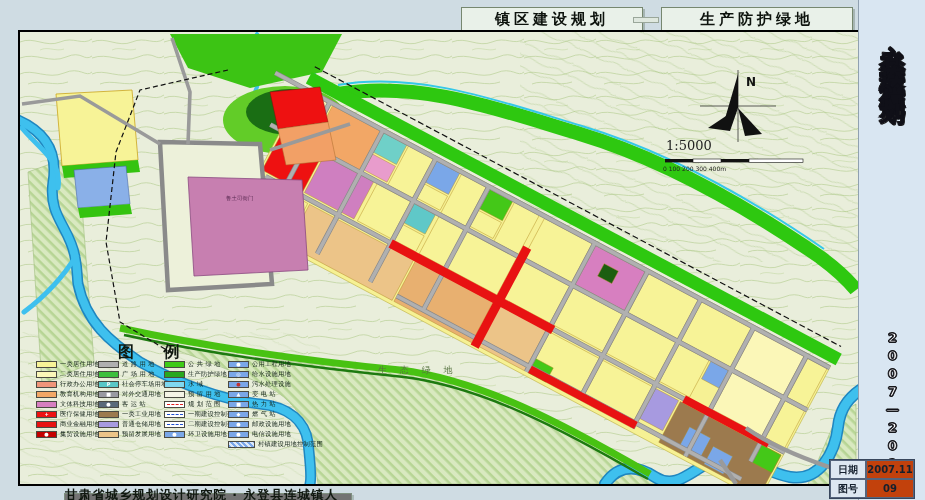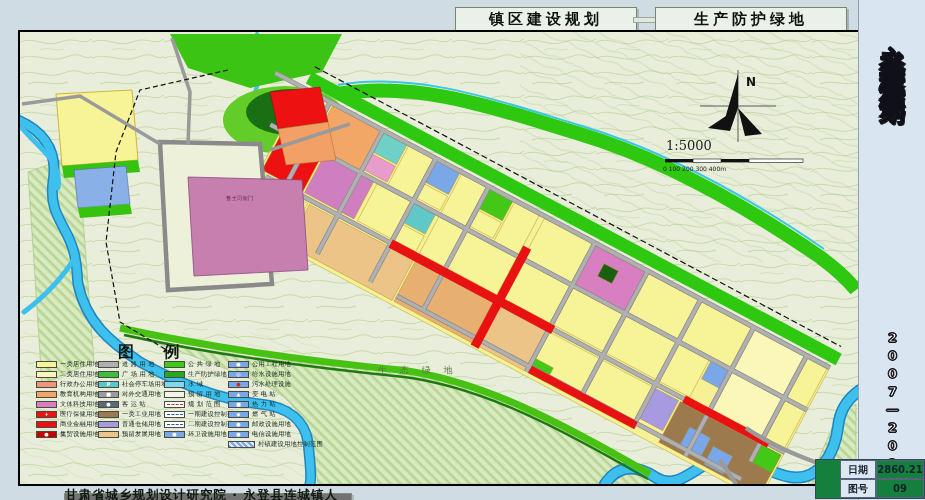--- a/index.html
+++ b/index.html
@@ -1,38 +1,38 @@
 <!DOCTYPE html>
 <html><head>
 <meta charset="utf-8">
 <style>
   html,body{margin:0;padding:0;}
   body{font-family:"DejaVu Sans",sans-serif;-webkit-text-size-adjust:none;}
   .page{position:relative;width:925px;height:500px;background:#cfdce3;overflow:hidden;}
   .title-box{position:absolute;top:7px;height:22px;background:#e9f1e9;border:1px solid #76876f;
     box-shadow:2px 2px 0 rgba(90,110,90,.35);display:flex;align-items:center;justify-content:center;
-    font-weight:bold;font-size:15px;letter-spacing:4px;color:#0d130d;}
+    font-weight:bold;font-size:15px;letter-spacing:4px;color:#0d130d;margin-left:6px;}
   .title-left{left:455px;width:180px;}
   .title-right{left:655px;width:190px;}
   .title-conn{position:absolute;top:17px;left:633px;width:24px;height:4px;background:#dfe8df;border:1px solid #9aa79a;}
   .map-frame{position:absolute;left:18px;top:30px;width:838px;height:452px;border:2px solid #000;
     background:#e9eedb;box-sizing:content-box;overflow:hidden;}
   .map-frame svg{position:absolute;left:0;top:0;}
   .sidebar{position:absolute;left:858px;top:0;width:67px;height:500px;background:#d9e6f2;
     border-left:1px solid #90a0b0;}
   .v-title{position:absolute;top:26px;left:50%;transform:translateX(-50%);
     writing-mode:vertical-rl;text-orientation:upright;font-size:25px;line-height:1;font-weight:bold;
     letter-spacing:6px;color:#fff;-webkit-text-stroke:1.3px #101018;
     text-shadow:1px 0 #222,-1px 0 #222,0 1px #222,0 -1px #222,1px 1px #222,-1px -1px #222;}
   .v-years{position:absolute;top:330px;left:50%;transform:translateX(-50%);
     writing-mode:vertical-rl;text-orientation:upright;font-size:13px;line-height:1;font-weight:bold;
     letter-spacing:3px;color:#fff;-webkit-text-stroke:1px #101018;
     text-shadow:1px 0 #222,-1px 0 #222,0 1px #222,0 -1px #222;}
-  .stamp{position:absolute;right:1px;bottom:1px;width:84px;display:grid;
-    grid-template-columns:36px 48px;border:1px solid #38465c;background:#15803d;padding-left:24px;}
+  .stamp{position:absolute;right:11px;bottom:1px;width:84px;display:grid;
+    grid-template-columns:36px 48px;border:1px solid #38465c;background:#c2410c;}
   .stamp div{border:0.5px solid #55647c;font-size:10px;font-weight:bold;color:#15202e;
     display:flex;align-items:center;justify-content:center;height:17px;}
   .stamp .lab{background:#dde7f1;}
   .footer{position:absolute;left:64px;top:477px;width:286px;height:20px;background:#737373;
     border:1px solid #7e8f7e;box-shadow:2px 2px 0 rgba(90,110,90,.3);display:flex;align-items:center;
     justify-content:center;font-size:12.5px;font-weight:bold;letter-spacing:1px;color:#101810;margin-top:16px;}
   
   .legend{position:absolute;left:10px;top:310px;width:316px;height:136px;}
   .legend-title{position:absolute;left:88px;top:0;font-size:16px;font-weight:bold;
     letter-spacing:12px;color:#101810;}
@@ -399,21 +399,21 @@
           </div>
         </div>
     </div>
   </div>
 
   <div class="sidebar">
     <div class="v-title">永登县连城镇总体规划</div>
     <div class="v-years">2007—2020</div>
     <div class="stamp">
       <div class="lab">日期</div>
-      <div>2860.21</div>
+      <div>2007.11</div>
       <div class="lab">图号</div>
       <div>09</div>
     </div>
   </div>
 
   <div class="footer">
     <span>甘肃省城乡规划设计研究院 · 永登县连城镇人民政府</span>
   </div>
 
 </div>

